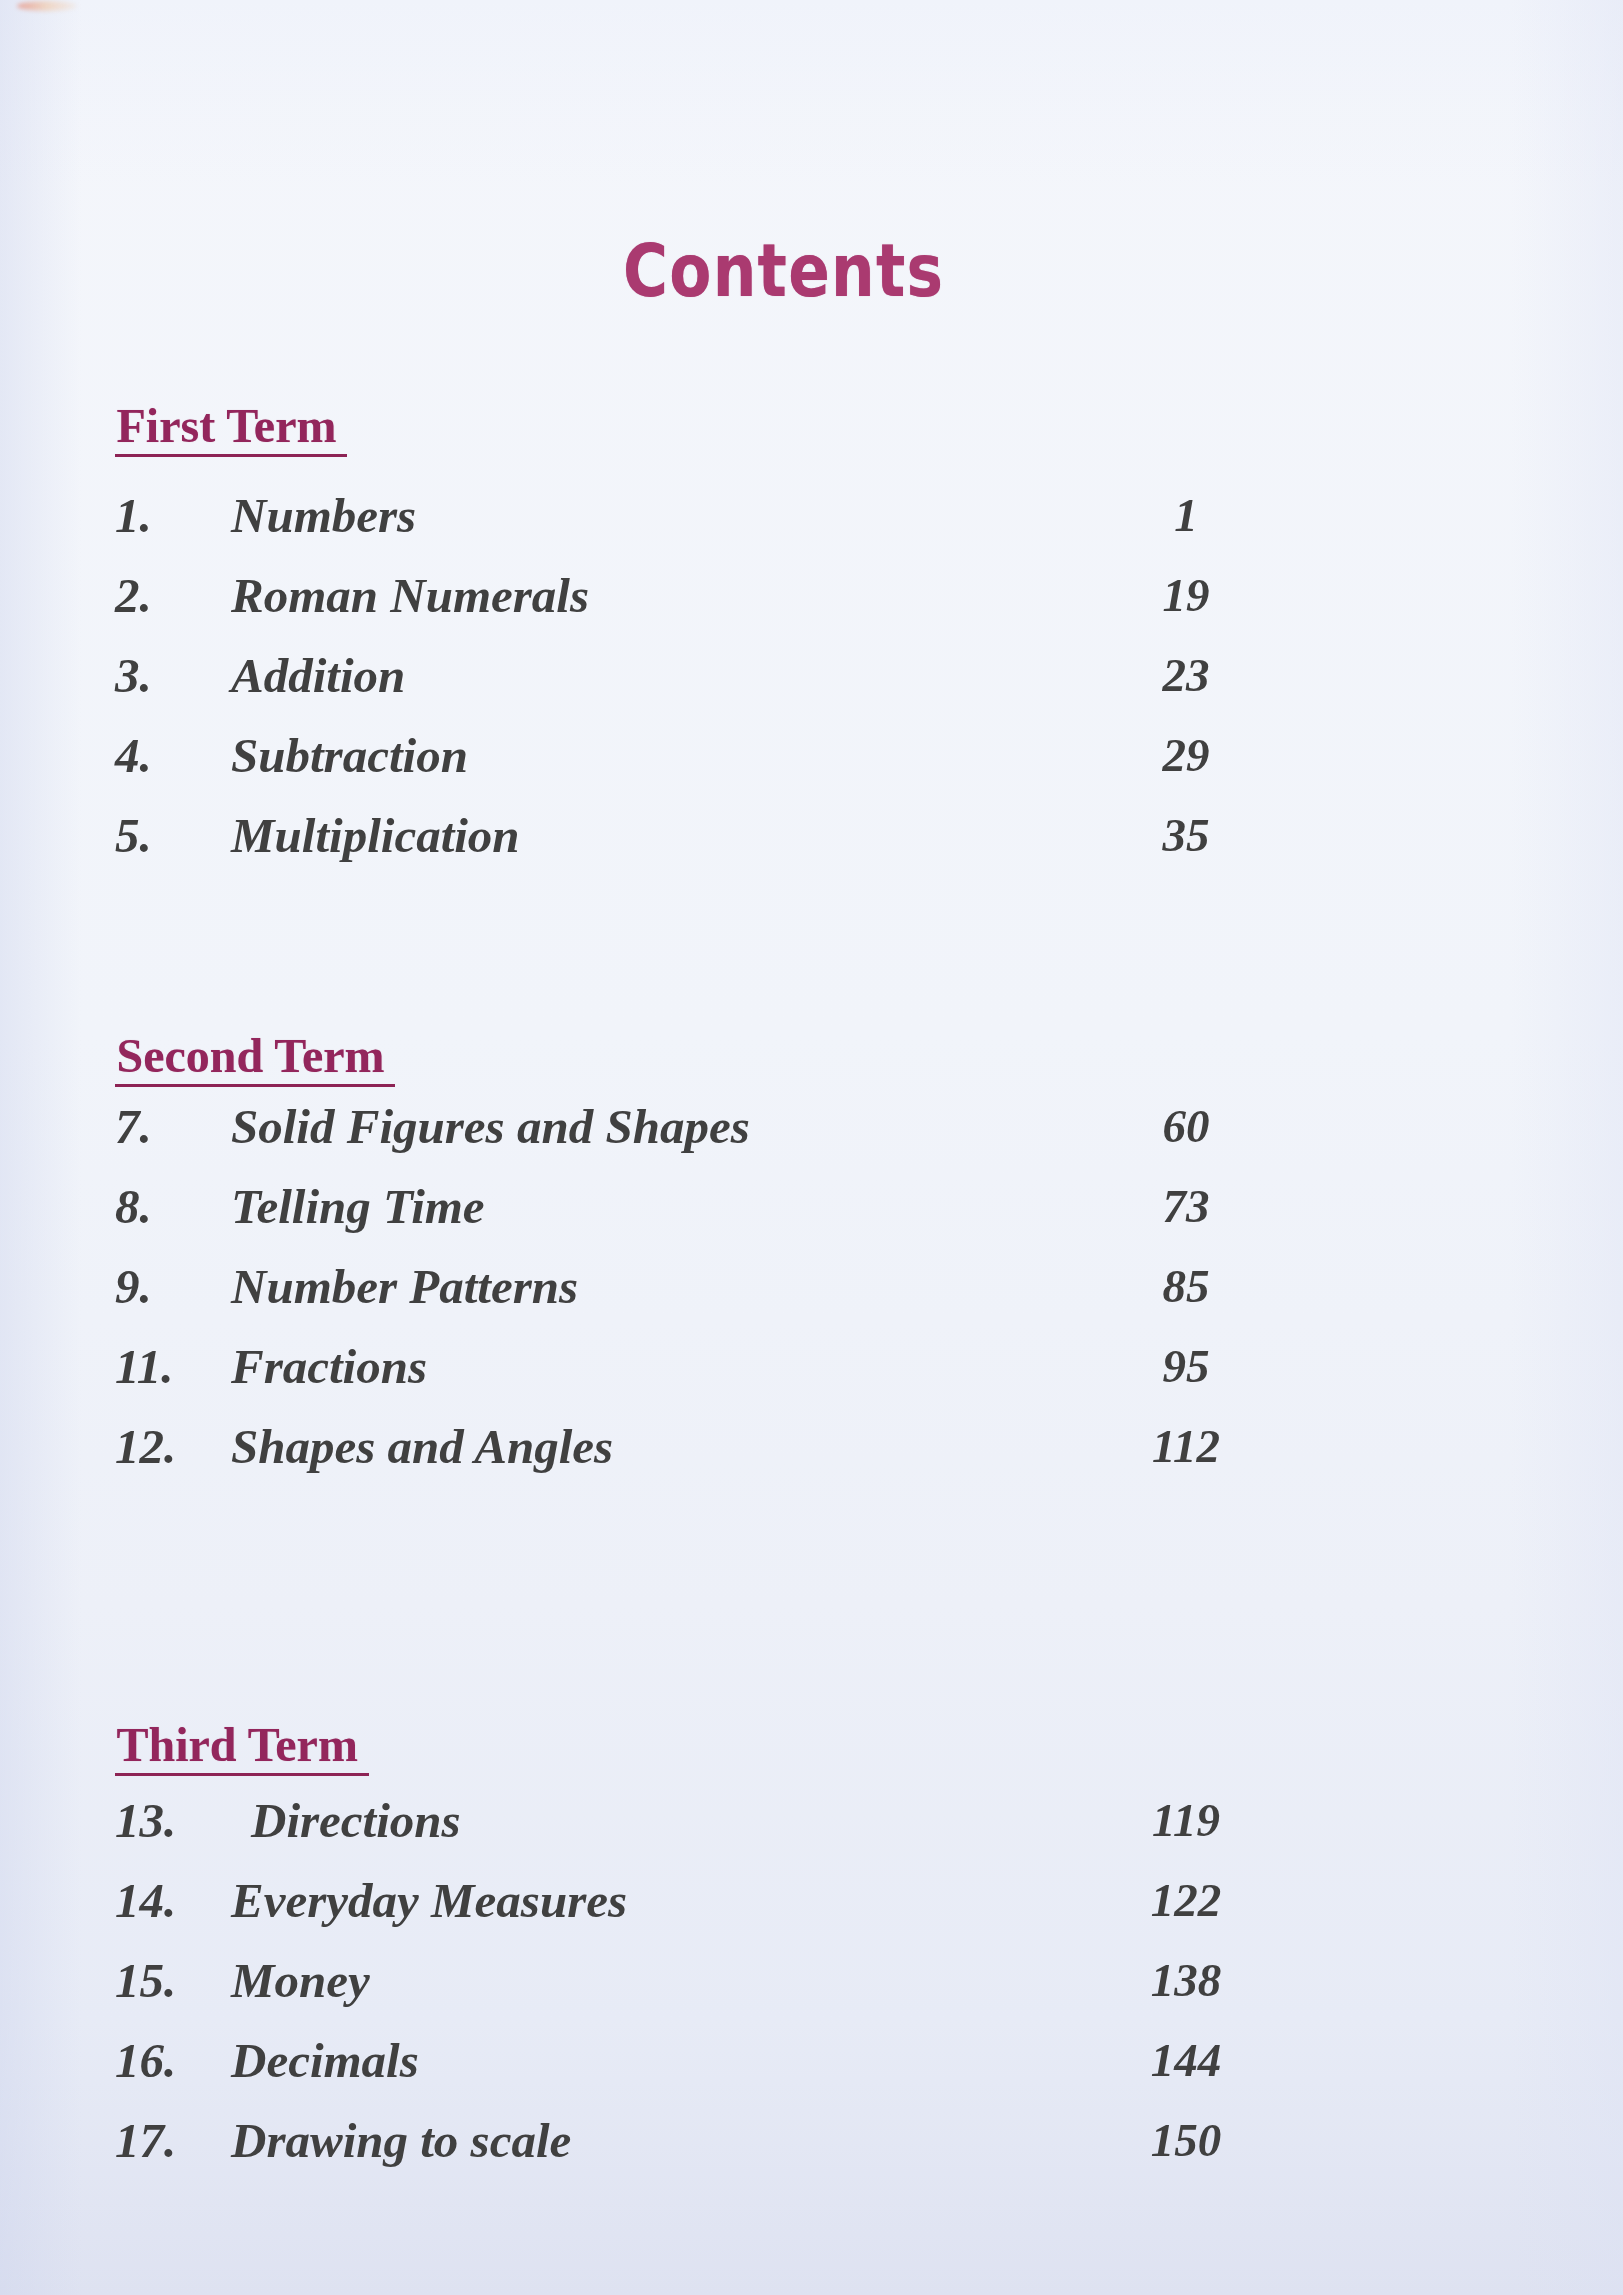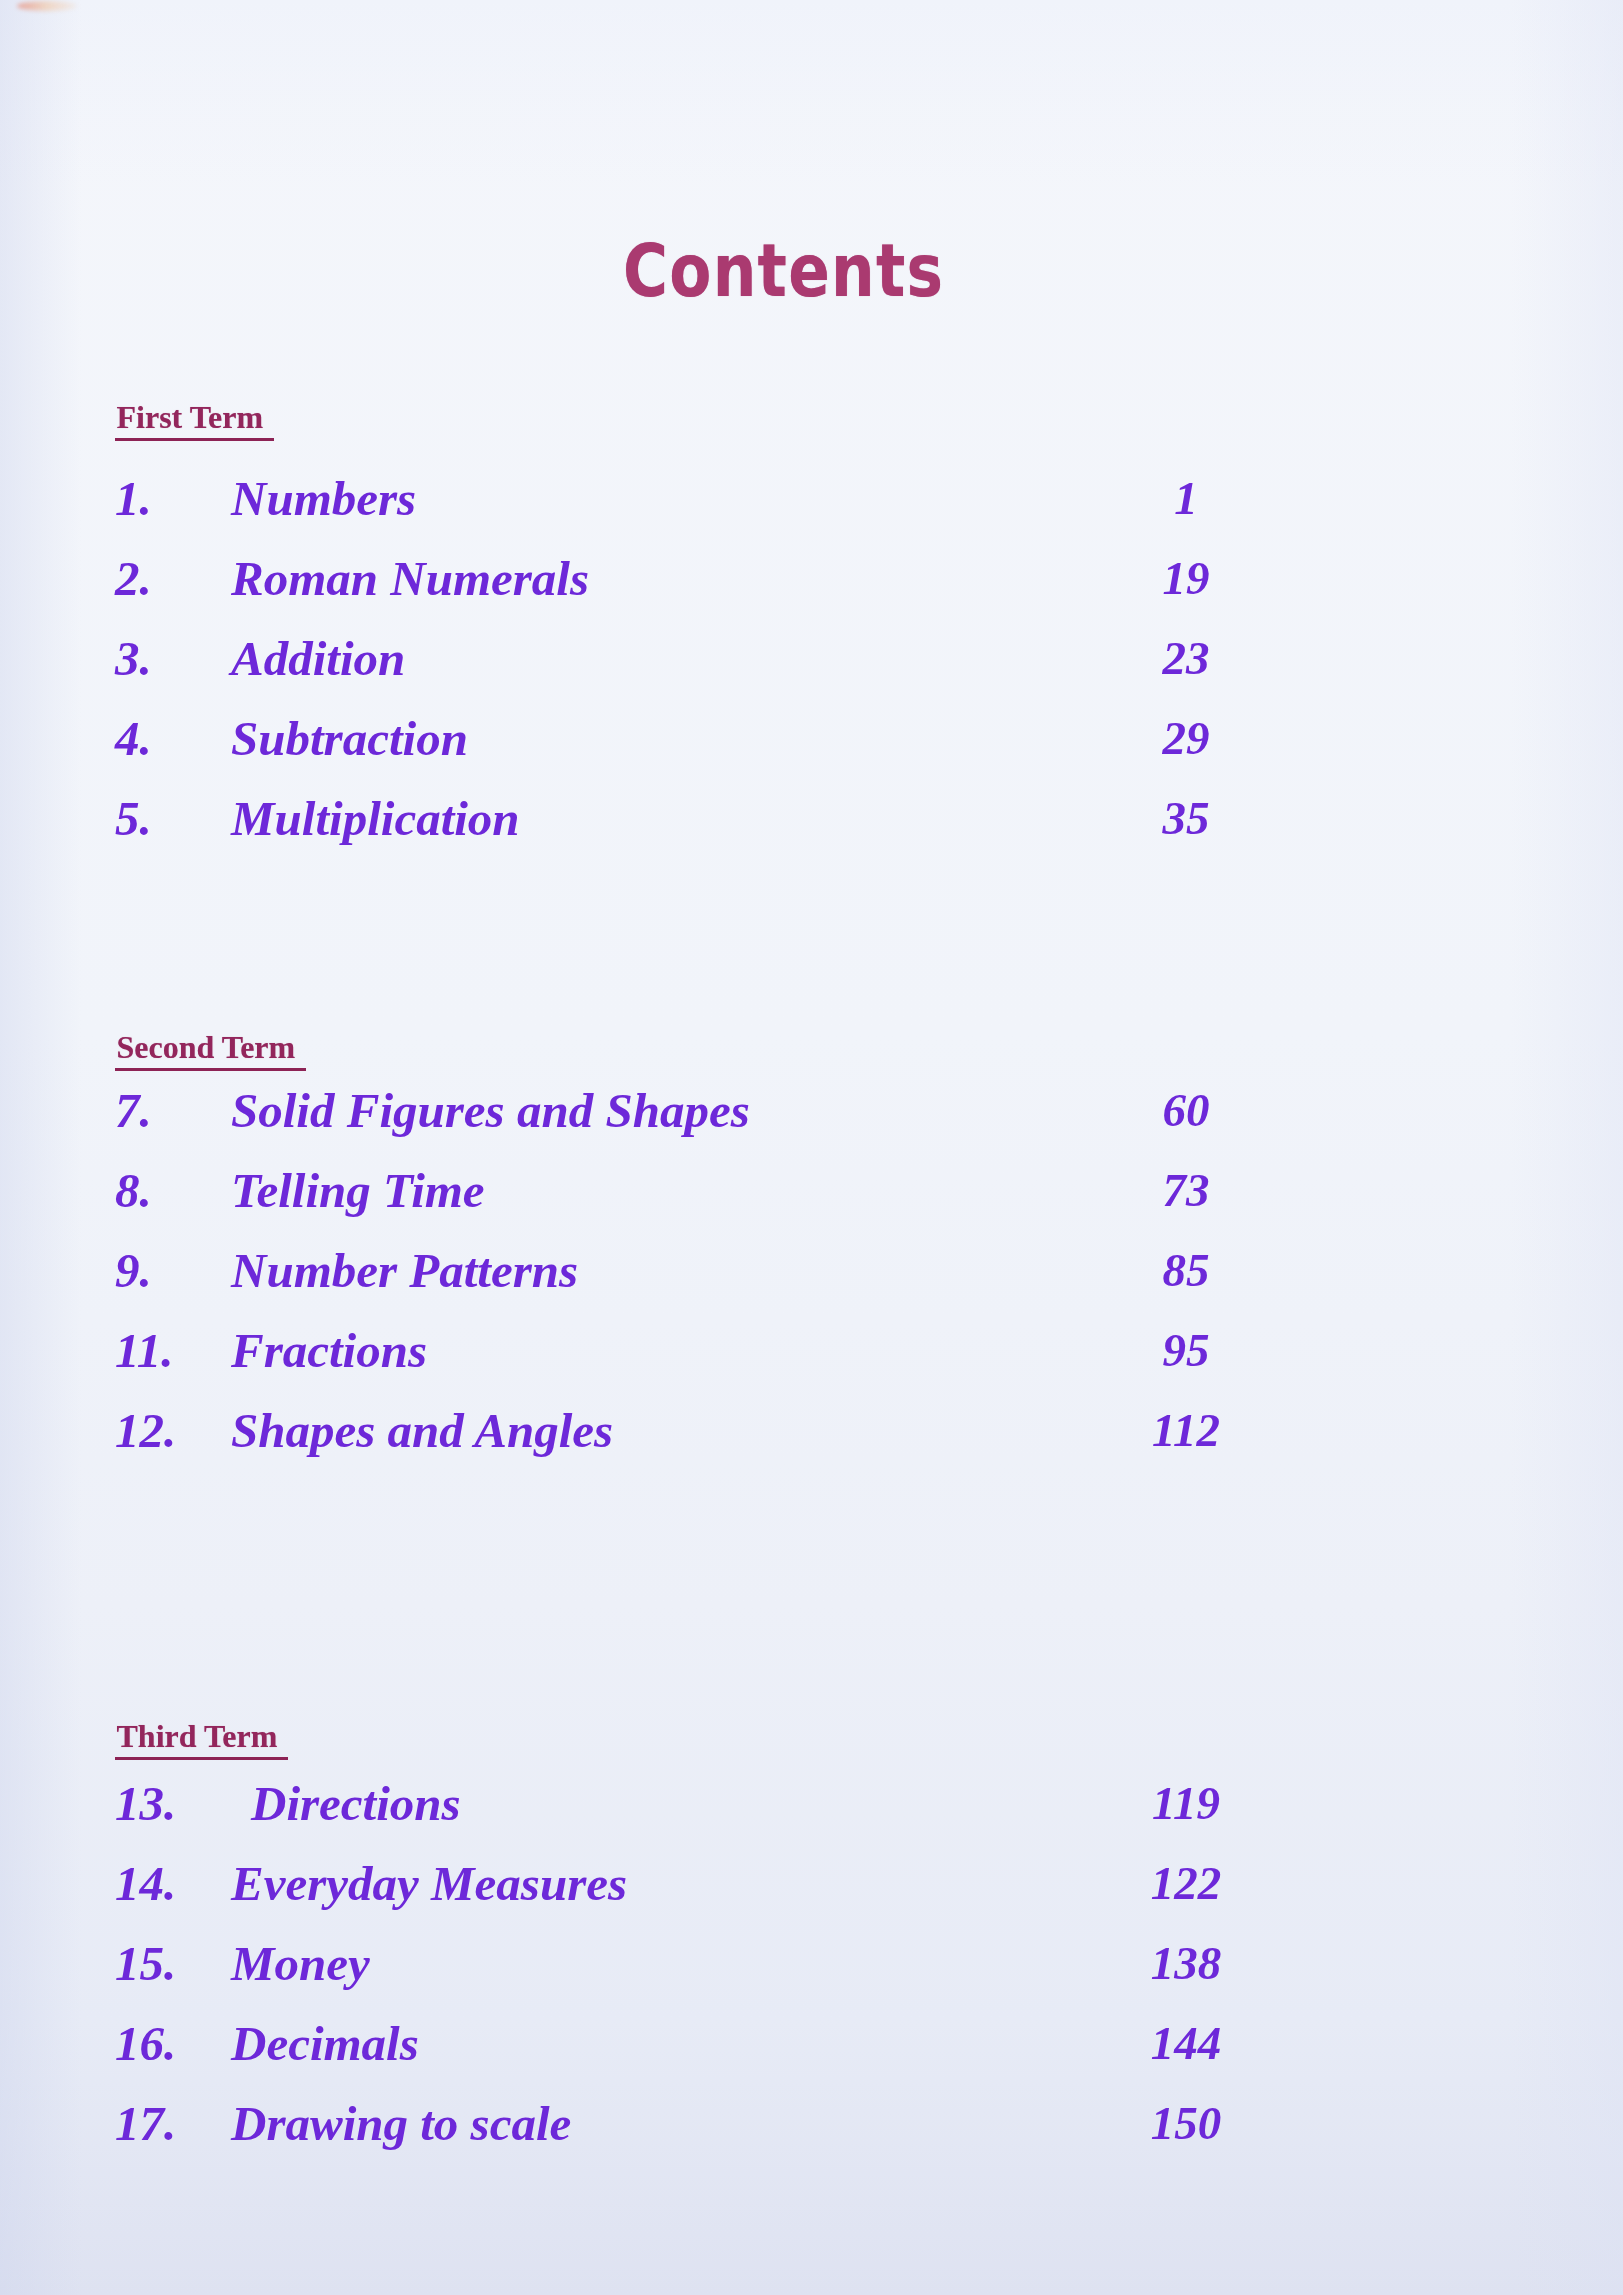--- a/index.html
+++ b/index.html
@@ -26,33 +26,33 @@
     color:#aa3a70;letter-spacing:1.5px;
     transform:scaleX(0.84);transform-origin:left top;
     text-shadow:0 0 0.8px rgba(170,58,112,0.6);
   }
   .section{position:absolute;left:115px;width:1400px;}
   .sec-1{top:401px;}
   .sec-2{top:1031px;}
   .sec-3{top:1720px;}
   .section-heading{
     display:inline-block;
-    font-weight:bold;font-size:32px;line-height:1.05;color:#93265c;
+    font-weight:bold;font-size:48px;line-height:1.05;color:#93265c;
     border-bottom:3.8px solid #8d2355;
     padding:0 10.7px 3.1px 1.5px;
     text-shadow:0 0 0.8px rgba(141,35,85,0.45);
   }
   .rows{display:block;}
   .sec-1 .rows{margin-top:27.5px;}
   .sec-2 .rows{margin-top:9px;}
   .sec-3 .rows{margin-top:13.8px;}
   .row{
     position:relative;height:80px;
     font-style:italic;font-weight:bold;font-size:49px;line-height:61px;
-    color:#6d28d9;
+    color:#404040;
   }
   .num{display:inline-block;width:116px;}
   .chapter-title{display:inline-block;}
   .row-indent .chapter-title{padding-left:20px;text-align:right;}
   .pg{
     position:absolute;left:960px;top:0;width:222px;
     text-align:center;font-size:47px;line-height:61px;
   }
 </style>
 </head>

